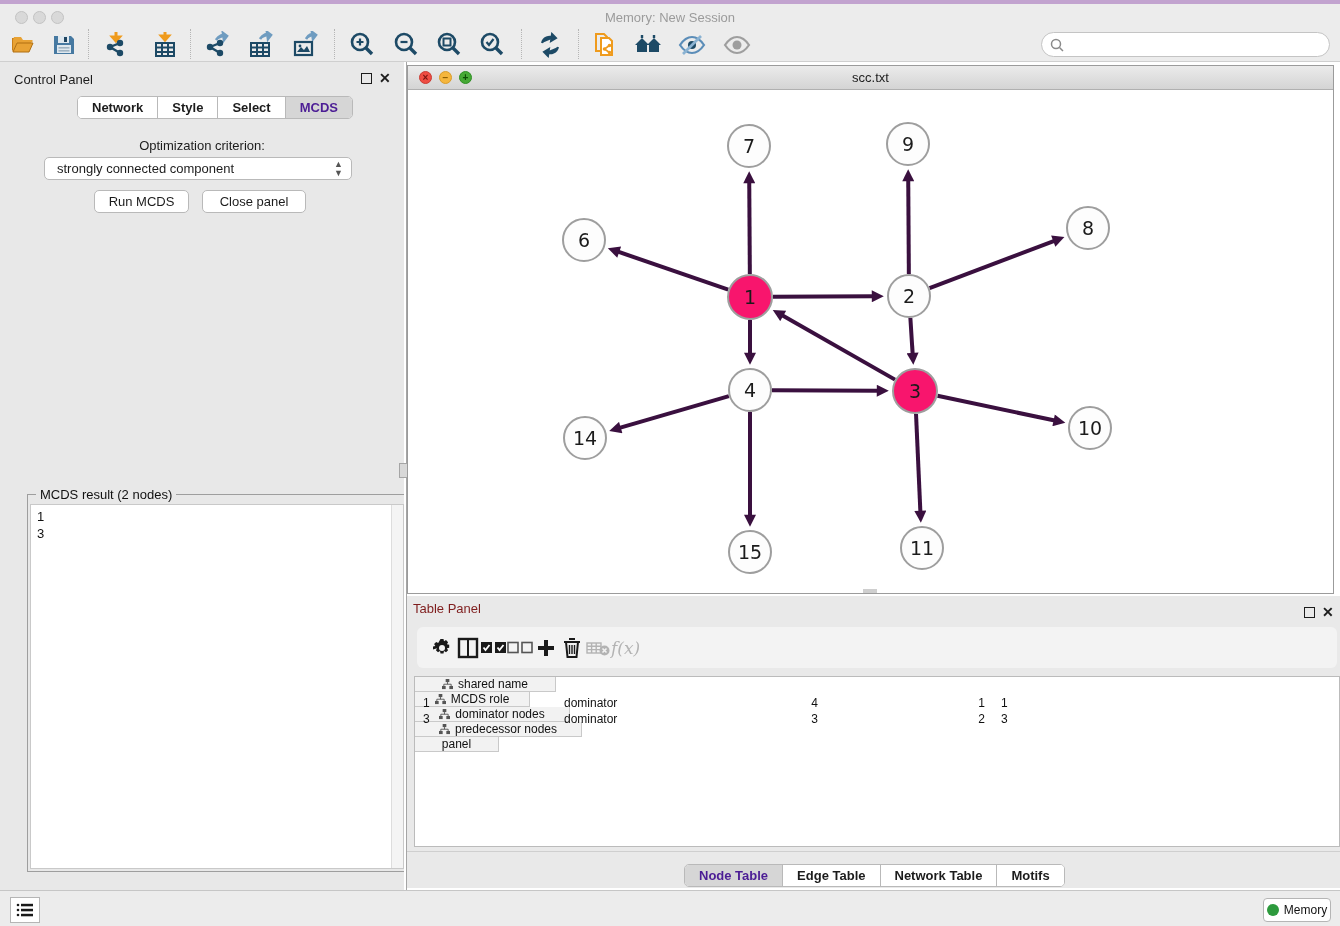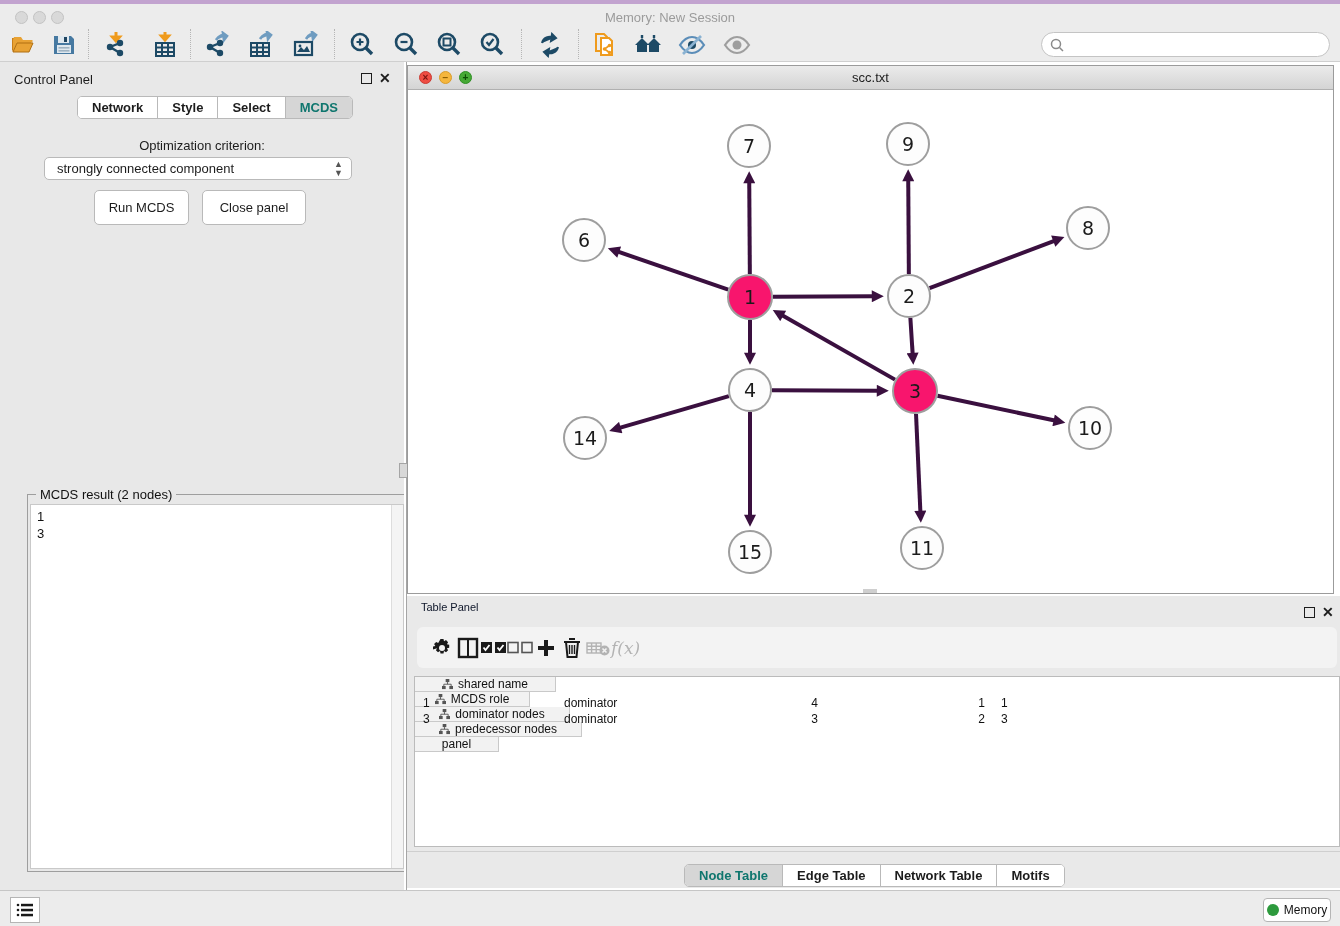--- a/index.html
+++ b/index.html
@@ -21,26 +21,26 @@
   #search-input { border:none; outline:none; flex:1; font-size:13px; background:transparent; margin-left:5px; }
 
   
   #control-panel { position:absolute; left:0; top:62px; width:404px; height:828px; background:#e8e8e8; }
   #cp-header { position:absolute; left:14px; top:10px; font-size:13px; color:#1c1c1c; }
   .panel-float { position:absolute; top:11px; width:11px; height:11px; border:1.5px solid #1c1c1c; }
   .panel-close { position:absolute; top:9px; font-size:14px; font-weight:bold; color:#1c1c1c; line-height:14px; }
   .tabbar { position:absolute; display:flex; border:1px solid #b9b9b9; border-radius:5px; overflow:hidden; background:#fff; height:23px; }
   .tab { padding:3px 14px; font-size:13px; font-weight:600; color:#1c1c1c; background:#fff; border-right:1px solid #b9b9b9; display:flex; align-items:center; }
   .tab:last-child { border-right:none; }
-  .tab.active { background:#d6d6d6; color:#0f766e; }
+  .tab.active { background:#d6d6d6; color:#4c1d95; }
   #cp-tabs { left:77px; top:34px; }
   #opt-label { position:absolute; left:0; width:404px; top:76px; text-align:center; font-size:13px; color:#1c1c1c; }
   #criterion-select { position:absolute; left:44px; top:95px; width:308px; height:23px; background:#fff; border:1px solid #b9b9b9; border-radius:5px; font-size:13px; color:#1c1c1c; display:flex; align-items:center; padding-left:12px; }
   #criterion-stepper { position:absolute; right:8px; top:2px; font-size:9px; color:#555; line-height:9px; text-align:center; }
-  .btn { position:absolute; top:128px; height:35px; background:#fff; border:1px solid #b9b9b9; border-radius:5px; font-size:13px; color:#1c1c1c; display:flex; align-items:center; justify-content:center; }
+  .btn { position:absolute; top:128px; height:23px; background:#fff; border:1px solid #b9b9b9; border-radius:5px; font-size:13px; color:#1c1c1c; display:flex; align-items:center; justify-content:center; }
   #run-btn { left:94px; width:95px; }
   #close-btn { left:202px; width:104px; }
   #result-group { position:absolute; left:27px; top:432px; width:380px; height:378px; border:1px solid #9e9e9e; }
   #result-title { position:absolute; left:8px; top:-8px; background:#e8e8e8; padding:0 4px; font-size:13px; color:#111; }
   #result-area { position:absolute; left:2px; right:2px; top:9px; bottom:2px; background:#fff; border:1px solid #c9c9c9; }
   #result-text { position:absolute; left:6px; top:3px; font-size:13px; line-height:17px; color:#111; white-space:pre; font-family:"Liberation Sans",sans-serif; }
   #result-scroll { position:absolute; right:0; top:0; bottom:0; width:12px; background:#f4f4f4; border-left:1px solid #ddd; }
 
   
   #v-splitter { position:absolute; left:404px; top:62px; width:3px; height:828px; background:#fff; border-right:1px solid #a5a5a5; }
@@ -50,21 +50,21 @@
   
   #net-frame { position:absolute; left:407px; top:65px; width:927px; height:529px; border:1px solid #9b9b9b; background:#fff; }
   #net-titlebar { position:absolute; left:0; top:0; right:0; height:24px; background:linear-gradient(#ebebeb,#d4d4d4); border-bottom:1px solid #b0b0b0; }
   .tl { position:absolute; top:5px; width:13px; height:13px; border-radius:50%; font-size:10px; font-weight:bold; text-align:center; line-height:12px; }
   #net-title { position:absolute; left:0; right:0; top:4px; text-align:center; font-size:13px; color:#1c1c1c; }
   #net-canvas { position:absolute; left:0; top:24px; right:0; bottom:0; background:#fff; }
   #net-resize { position:absolute; left:455px; bottom:0px; width:14px; height:4px; background:#cfcfcf; }
 
   
   #table-panel { position:absolute; left:407px; top:596px; width:933px; height:292px; background:#e9e9e9; }
-  #tp-header { position:absolute; left:14px; top:5px; font-size:11px; color:#0f172a; }
+  #tp-header { position:absolute; left:6px; top:5px; font-size:13px; color:#7f1d1d; }
   #tp-toolbar { position:absolute; left:10px; top:31px; width:920px; height:41px; background:#f3f3f3; border-radius:6px; display:flex; align-items:center; padding-left:12px; }
   .tpi { width:26px; height:26px; display:flex; align-items:center; justify-content:center; }
   #fx-label { font-family:"DejaVu Serif", serif; font-style:italic; font-size:17px; color:#b3b3b3; }
   #data-table { position:absolute; left:7px; top:80px; width:926px; height:171px; background:#fff; border:1px solid #bbb; }
   #thead { position:absolute; left:0; top:0; height:18px; display:flex;flex-direction:column; }
   .th { background:#f2f2f2; border-right:1px solid #c9c9c9; border-bottom:1px solid #c9c9c9; display:flex; align-items:center; justify-content:center; gap:5px; font-size:12px; color:#111; height:18px; }
   .tr { position:absolute; left:0; height:16px; display:flex; }
   .td { font-size:12px; color:#111; height:16px; line-height:16px; padding:0 8px; overflow:hidden; }
   #tp-tabs { left:277px; top:268px; }
   #table-bottom-strip { position:absolute; left:0; right:0; top:255px; height:37px; background:#e9e9e9; border-top:1px solid #cfcfcf; }

